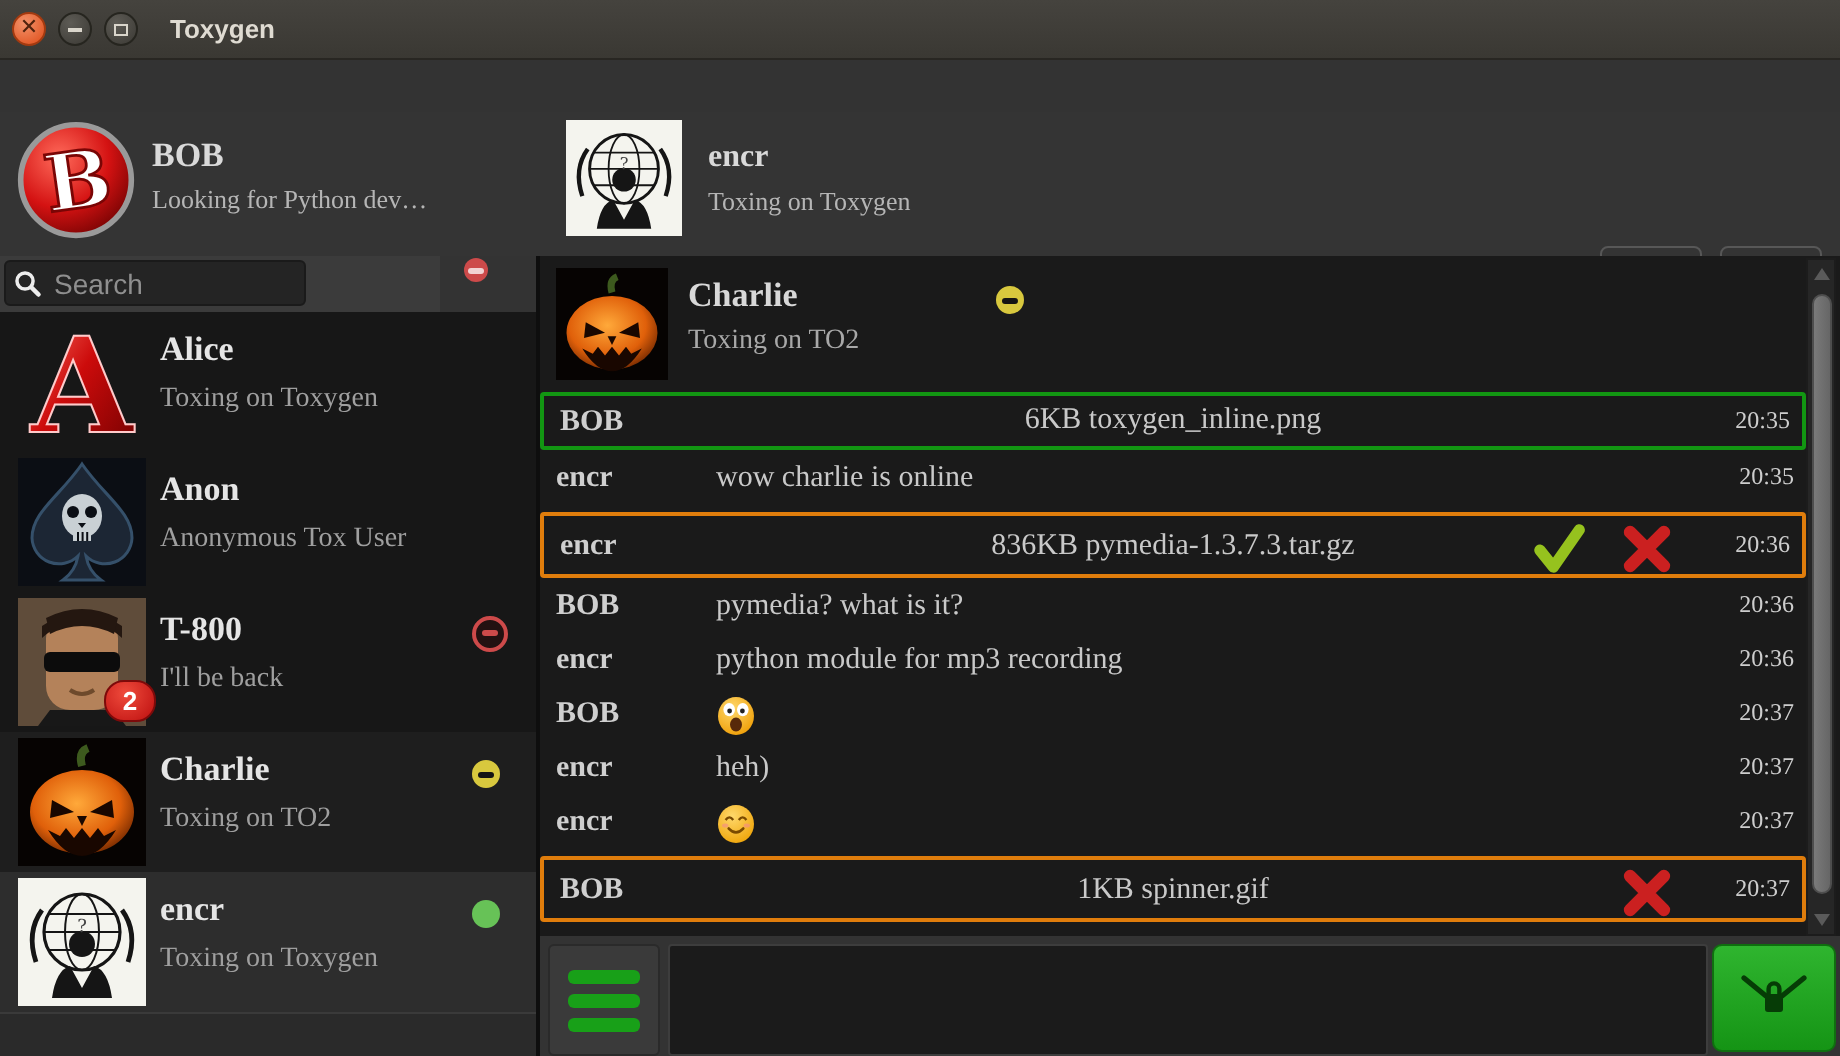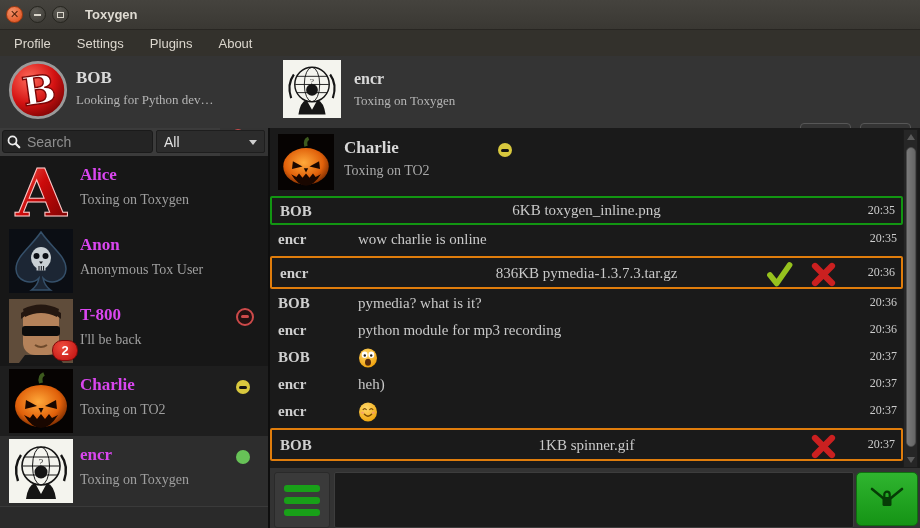--- a/index.html
+++ b/index.html
@@ -50,21 +50,21 @@
           box-sizing:border-box;color:#e2e2e2;font-size:14px;padding-left:7px;}
   .filter .caret{position:absolute;right:7px;top:9px;width:0;height:0;
           border-left:4px solid transparent;border-right:4px solid transparent;border-top:5px solid #cfcfcf;}
   .contact-list{position:absolute;left:0;top:156px;width:268px;height:350px;background:#151515;}
   .contact{position:relative;width:268px;height:70px;background:#171717;}
   .contact:nth-child(4){background:#1e1e1e;}
   .contact.selected{background:#2d2d2d;}
   .contact .avatar{position:absolute;left:9px;top:3px;width:64px;height:64px;overflow:hidden;}
   .contact .avatar svg{display:block;width:100%;height:100%;}
   .c-name{position:absolute;left:80px;top:9px;font-family:"Liberation Serif","DejaVu Serif",serif;
-          font-weight:bold;font-size:17px;color:#d946ef;}
+          font-weight:bold;font-size:17px;color:#e5e5e5;}
   .c-status{position:absolute;left:80px;top:36px;font-family:"Liberation Serif","DejaVu Serif",serif;
           font-size:14px;color:#9f9f9f;white-space:nowrap;}
   .status-icon{position:absolute;right:18px;top:14px;width:14px;height:14px;border-radius:50%;}
   .st-online{background:#67c257;}
   .st-away{background:#d8c83e;}
   .st-away::after{content:"";position:absolute;left:3px;top:5.5px;width:8px;height:3px;
                   border-radius:2px;background:#141414;}
   .contact .st-busy{width:18px;height:18px;top:12px;right:14px;border:2.5px solid #cd4a4a;
                     background:#231111;box-sizing:border-box;}
   .contact .st-busy::after{content:"";position:absolute;left:2.5px;top:5px;width:8px;height:3px;
@@ -141,26 +141,20 @@
       </div>
     <div class="win-btn">
         <span class="glyph-min"></span>
       </div>
     <div class="win-btn">
         <span class="glyph-max"></span>
       </div>
     <div class="title">Toxygen</div>
   </div>
 
-  <div class="menubar">
-    <span class="menu-item">Profile</span>
-    <span class="menu-item">Settings</span>
-    <span class="menu-item">Plugins</span>
-    <span class="menu-item">About</span>
-  </div>
 
   <div class="header">
     <div class="avatar-box" style="left:8px;top:4px;width:60px;height:60px;">
       <svg viewBox="0 0 64 64">
           <defs>
             <radialGradient id="gb" cx="35%" cy="30%" r="75%">
               <stop offset="0" stop-color="#ff6a5a"></stop>
               <stop offset=".6" stop-color="#d41212"></stop>
               <stop offset="1" stop-color="#7c0404"></stop>
             </radialGradient>
@@ -211,24 +205,20 @@
     </div>
   </div>
 
   <div class="searchrow">
     <div class="search-box">
       <svg width="14" height="14" viewBox="0 0 16 16">
           <circle cx="6.3" cy="6.3" r="4.6" fill="none" stroke="#ededed" stroke-width="2"></circle>
           <path d="M10 10 L14 14" stroke="#ededed" stroke-width="2.6" stroke-linecap="round"></path>
         </svg>
       <input type="text" placeholder="Search" style="">
-    </div>
-    <div class="filter">
-      <span>All</span>
-      <span class="caret"></span>
     </div>
   </div>
 
   <div class="contact-list">
   <div class="contact">
     <div class="avatar">
           <svg viewBox="0 0 64 64">
             <defs>
               <linearGradient id="ga" x1="0" y1="0" x2="1" y2="1">
                 <stop offset="0" stop-color="#ff7a6a"></stop>

